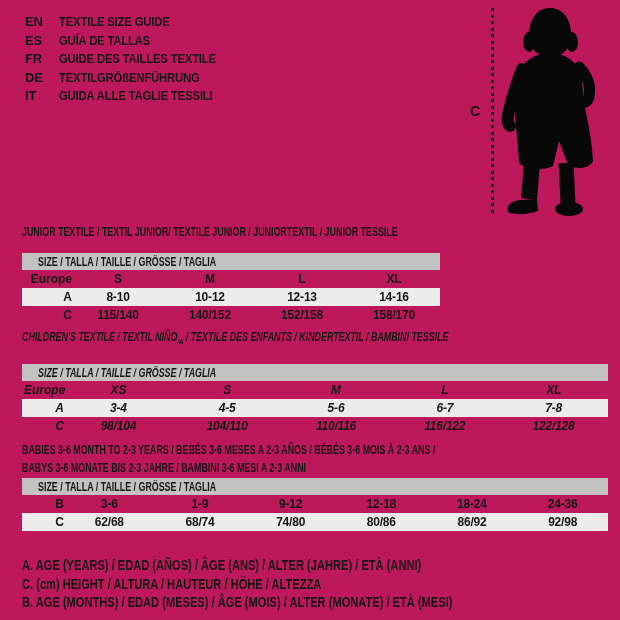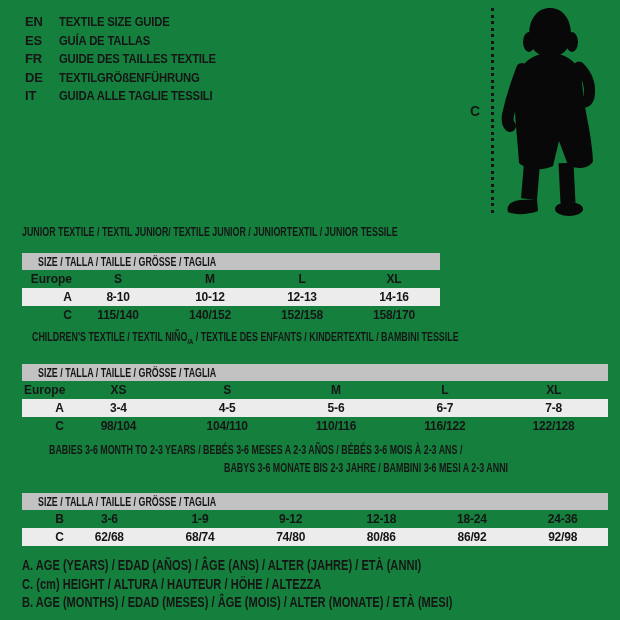--- a/index.html
+++ b/index.html
@@ -1,17 +1,17 @@
 <!DOCTYPE html>
 <html style="--header-gray: #c2c2c2; --row-alt: #ececec; --text-black: #151515;"><head>
 <meta charset="utf-8">
 <style>
   html,body{margin:0;padding:0;background:#fff;}
   .canvas{
-    position:relative;width:620px;height:620px;background:#15803d;overflow:hidden;
+    position:relative;width:620px;height:620px;background:#be185d;overflow:hidden;
     font-family:"Liberation Sans","DejaVu Sans",sans-serif;
     color:var(--text-black,#111);
     -webkit-font-smoothing:antialiased;
   }
   
   .cx{display:inline-block;transform:scaleX(0.74);transform-origin:0 50%;white-space:nowrap;}
   .cx88{display:inline-block;transform:scaleX(0.87);transform-origin:0 50%;white-space:nowrap;}
 
   
   .langs{position:absolute;left:25px;top:13px;font-size:13px;font-weight:700;letter-spacing:-0.2px;}
@@ -20,25 +20,25 @@
 
   
   .figure{position:absolute;left:470px;top:0;width:150px;height:224px;}
   .meas-line{position:absolute;left:21px;top:8px;width:3px;height:207px;
     background:repeating-linear-gradient(to bottom,var(--text-black,#111) 0 3px,transparent 3px 6.5px);}
   .meas-label{position:absolute;left:0;top:103px;font-size:14px;font-weight:700;}
   .figure svg{position:absolute;left:30px;top:5px;}
 
   
   .tblock{position:absolute;left:22px;}
-  .tbl-title{font-size:12px;font-weight:700;line-height:14px;white-space:nowrap;text-align:right;}
+  .tbl-title{font-size:12px;font-weight:700;line-height:14px;white-space:nowrap;}
   .tbl-title sub{font-size:8px;}
   #t1{top:225px;width:418px;} #t1 .tbl-title{margin-bottom:14px;}
-  #t2{top:330px;width:586px;} #t2 .tbl-title{margin-bottom:15px;}
-  #t3{top:441px;width:586px;} #t3 .tbl-title{line-height:18px;margin-bottom:16px;}
+  #t2{top:330px;width:586px;font-style:italic;} #t2 .tbl-title{margin-bottom:15px;}
+  #t3{top:441px;width:586px;} #t3 .tbl-title{line-height:18px;margin-bottom:1px;}
   table.size-table{border-collapse:collapse;table-layout:fixed;width:100%;}
   .size-table td{font-size:12px;font-weight:700;height:18px;vertical-align:middle;padding:0;}
   .size-hdr td{background:var(--header-gray,#c2c2c2);height:17px;padding-left:16px;}
   .size-table td.lbl{text-align:right;padding-left:2px;}
   .size-table td.val{text-align:center;letter-spacing:-0.2px;}
   .size-table tr.alt td{background:var(--row-alt,#ececec);}
 
   
   .footnotes{position:absolute;left:22px;top:556px;font-size:15px;font-weight:700;}
   .footnote{line-height:18.5px;}

